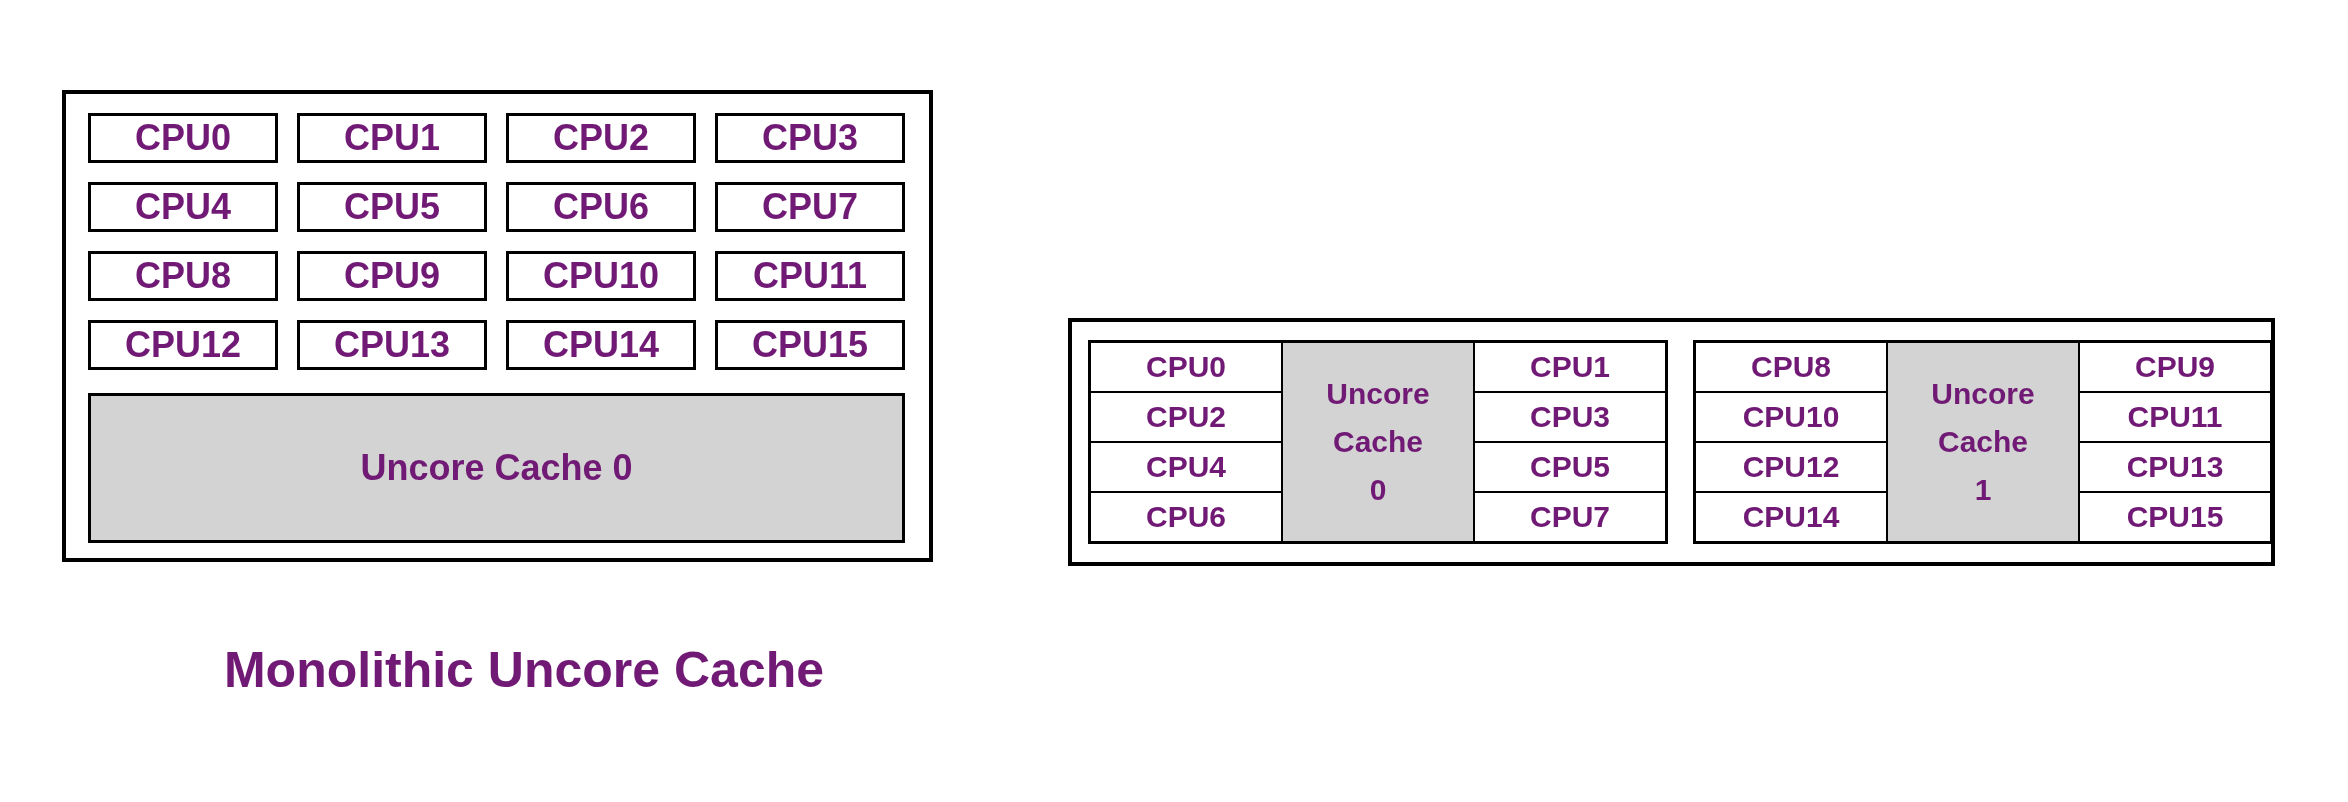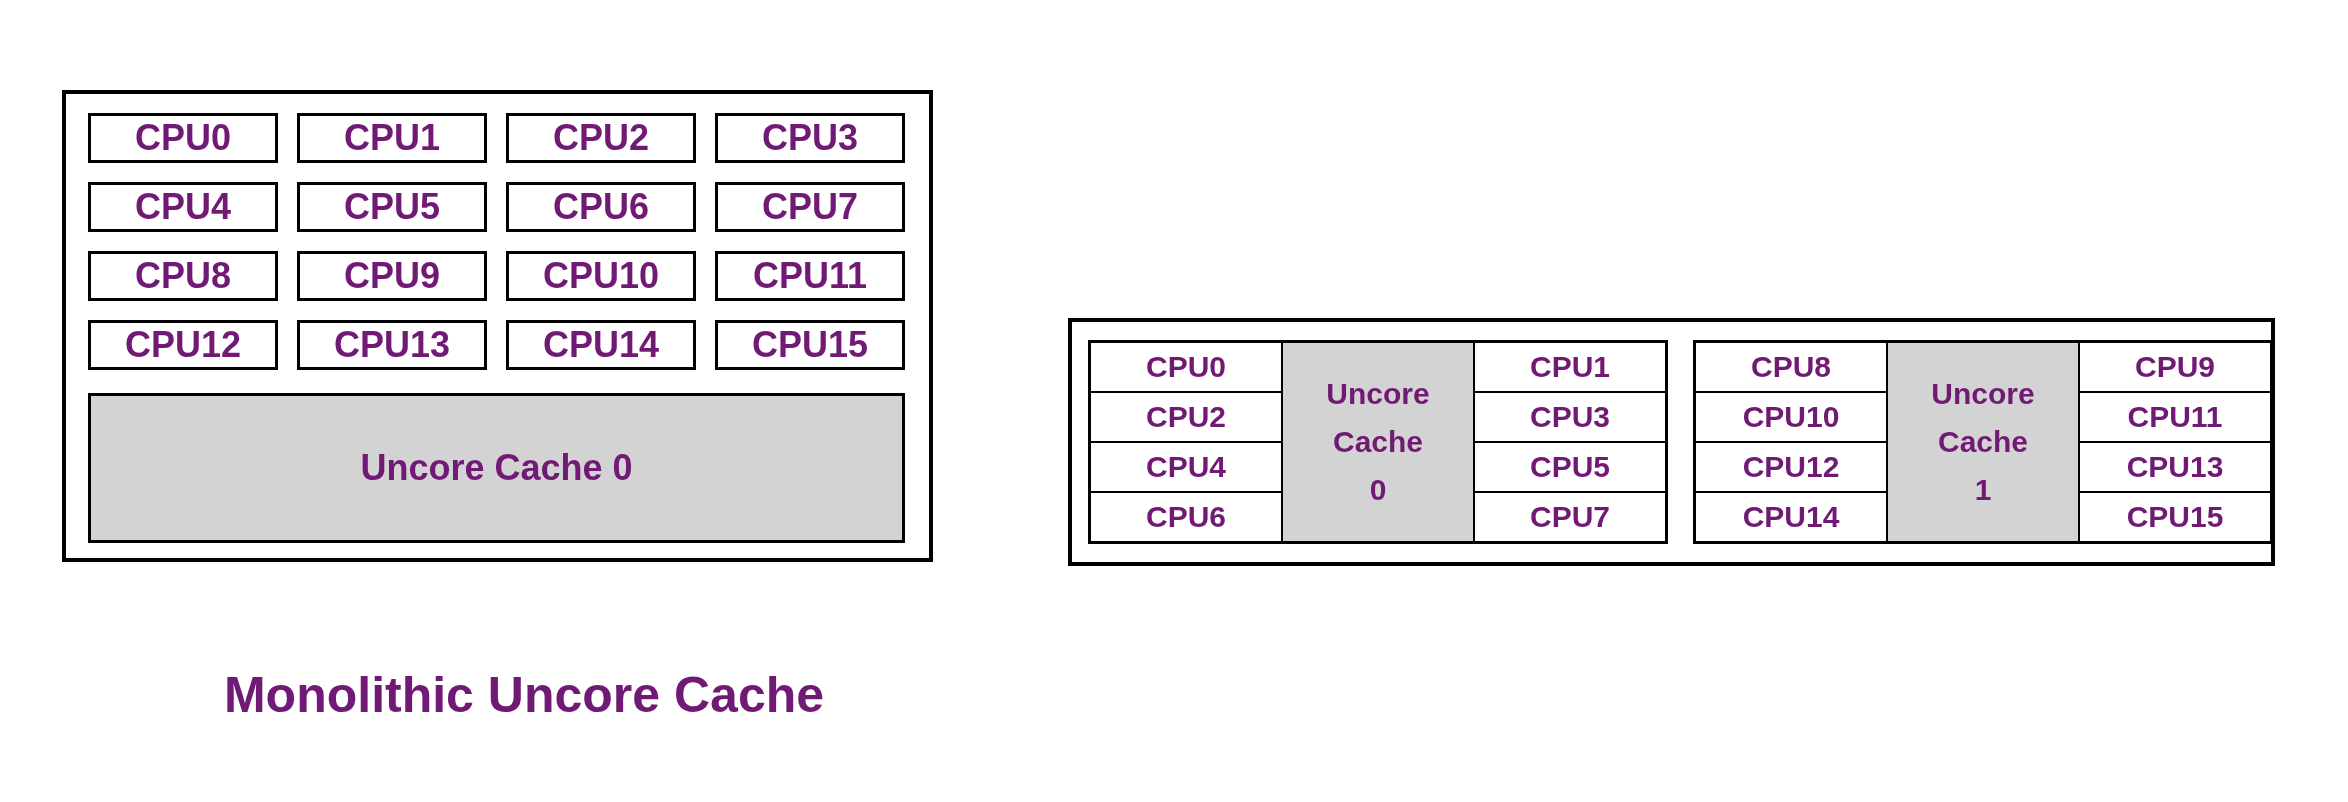--- a/index.html
+++ b/index.html
@@ -102,21 +102,20 @@
 
   
   .caption {
     position: absolute;
     top: 643px;
     transform: translateX(-50%);
     font-size: 50px;
     font-weight: bold;
     white-space: nowrap;
     line-height: 1.1;
-    margin-top: 25px;
   }
   .caption-mono { left: 524px; }
   .caption-split { left: 1759px; }
 </style>
 </head>
 <body>
 
 <div class="canvas">
 
   <div class="mono-box">

